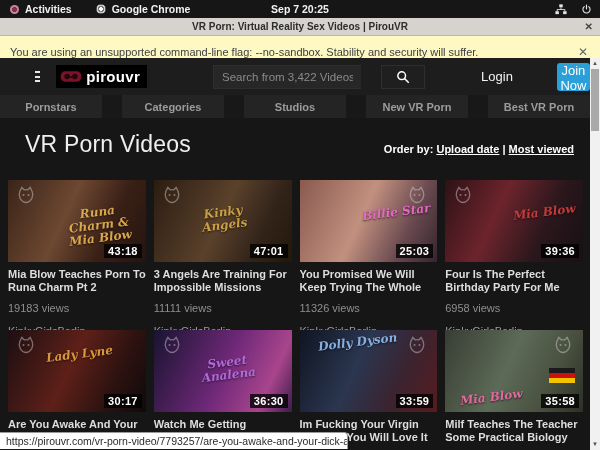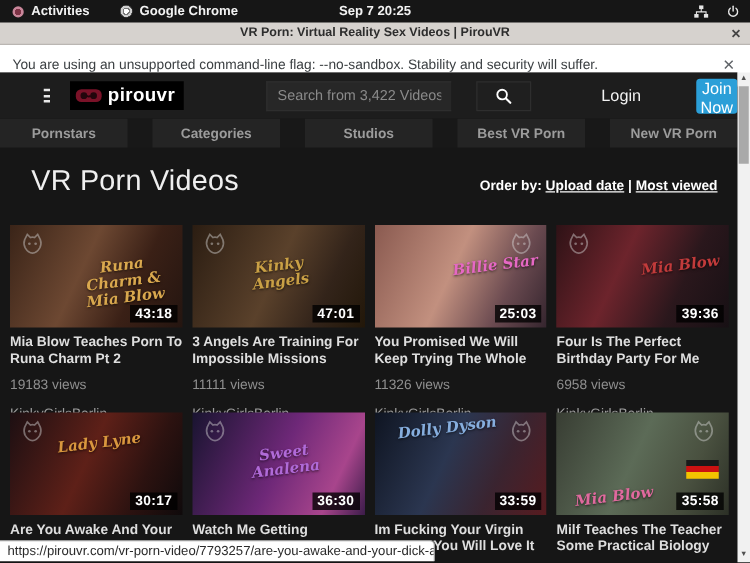--- a/index.html
+++ b/index.html
@@ -18,21 +18,21 @@
   .sysbar .right { position:absolute; right:8px; display:flex; gap:14px; align-items:center; }
   .sysbar svg { display:block; }
 
   
   .titlebar { height:18px; background:#d6d2ce; border-bottom:1px solid #bab6b2; color:#2d2d2d;
               font-size:10px; font-weight:bold; display:flex; align-items:center; justify-content:center;
               position:relative; }
   .titlebar .close { position:absolute; right:7px; font-weight:bold; color:#444; font-size:10px; cursor:default; }
 
   
-  .infobar { height:21px; background:#ffffff; border-bottom:1px solid #c9c9c9; color:#3c4043;
+  .infobar { height:21px; background:#fef9c3; border-bottom:1px solid #c9c9c9; color:#3c4043;
              font-size:11px; display:flex; align-items:center; padding:16px 10px; position:relative; }
   .infobar .close { position:absolute; right:12px; color:#5f6368; font-size:12px; }
 
   
   .viewport { position:absolute; top:58px; left:0; width:590px; height:392px; background:#161616; overflow:hidden; }
   .scrollbar { position:absolute; top:58px; right:0; width:10px; height:392px; background:#f1f1f1; }
   .scrollbar .arrow { height:10px; color:#505050; font-size:6px; text-align:center; line-height:10px; }
   .scrollbar .arrow.up::before { content:"▲"; }
   .scrollbar .arrow.down::before { content:"▼"; position:absolute; bottom:1px; left:2px; }
   .scrollbar .thumbbar { position:absolute; top:11px; left:1px; width:8px; height:62px; background:#a9a9a9; }
@@ -177,22 +177,22 @@
       </button>
     </span>
     <a class="login">Login</a>
     <button class="join-btn" id="join-btn" style="background: rgb(43, 159, 216); margin-left: 44px;">Join Now</button>
   </header>
 
   <nav class="nav">
     <a>Pornstars</a>
     <a>Categories</a>
     <a>Studios</a>
+    <a>New VR Porn</a>
     <a>Best VR Porn</a>
-    <a>New VR Porn</a>
   </nav>
 
   <div class="page-head">
     <h1 class="page-title">VR Porn Videos</h1>
     <div class="orderby">
       <span>Order by:</span>
       <a>Upload date</a><span> | </span><a>Most viewed</a>
     </div>
   </div>
 

